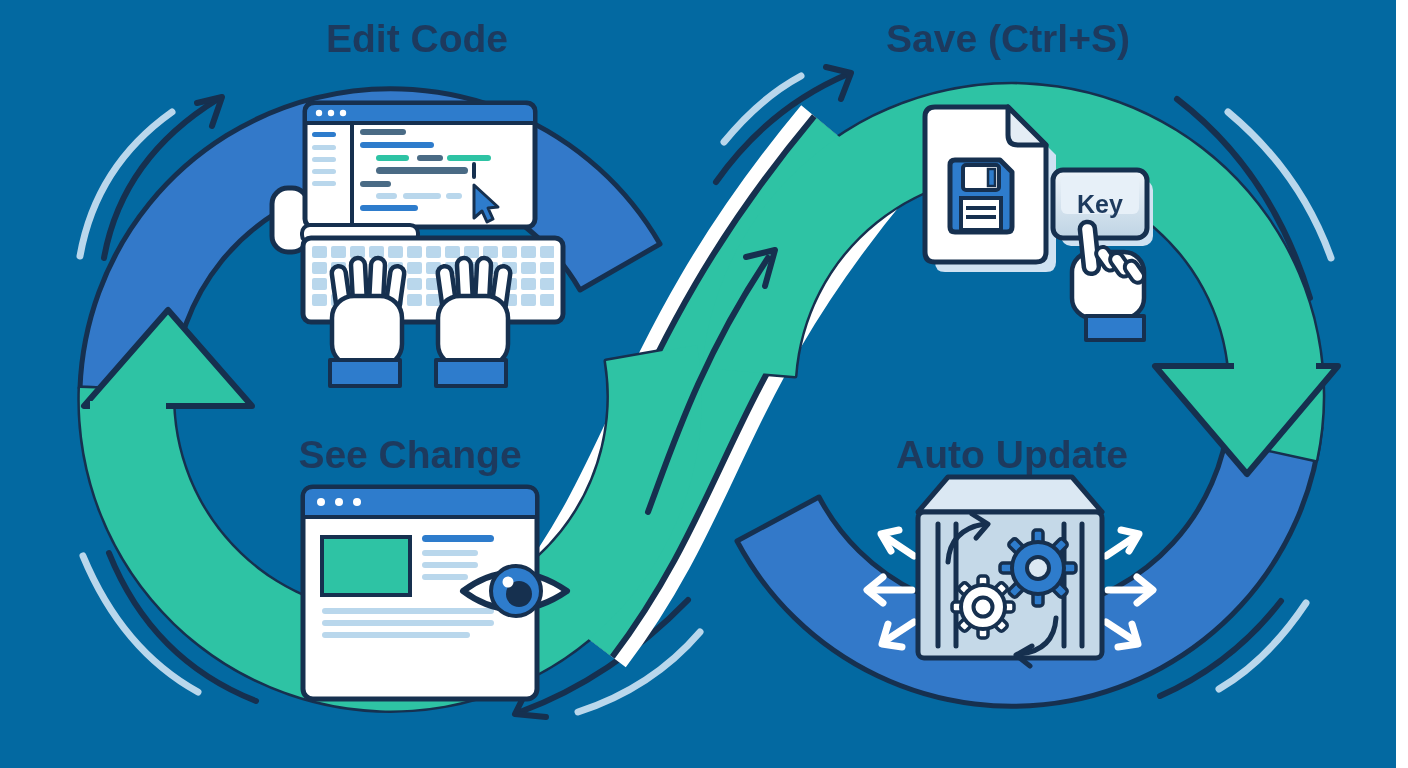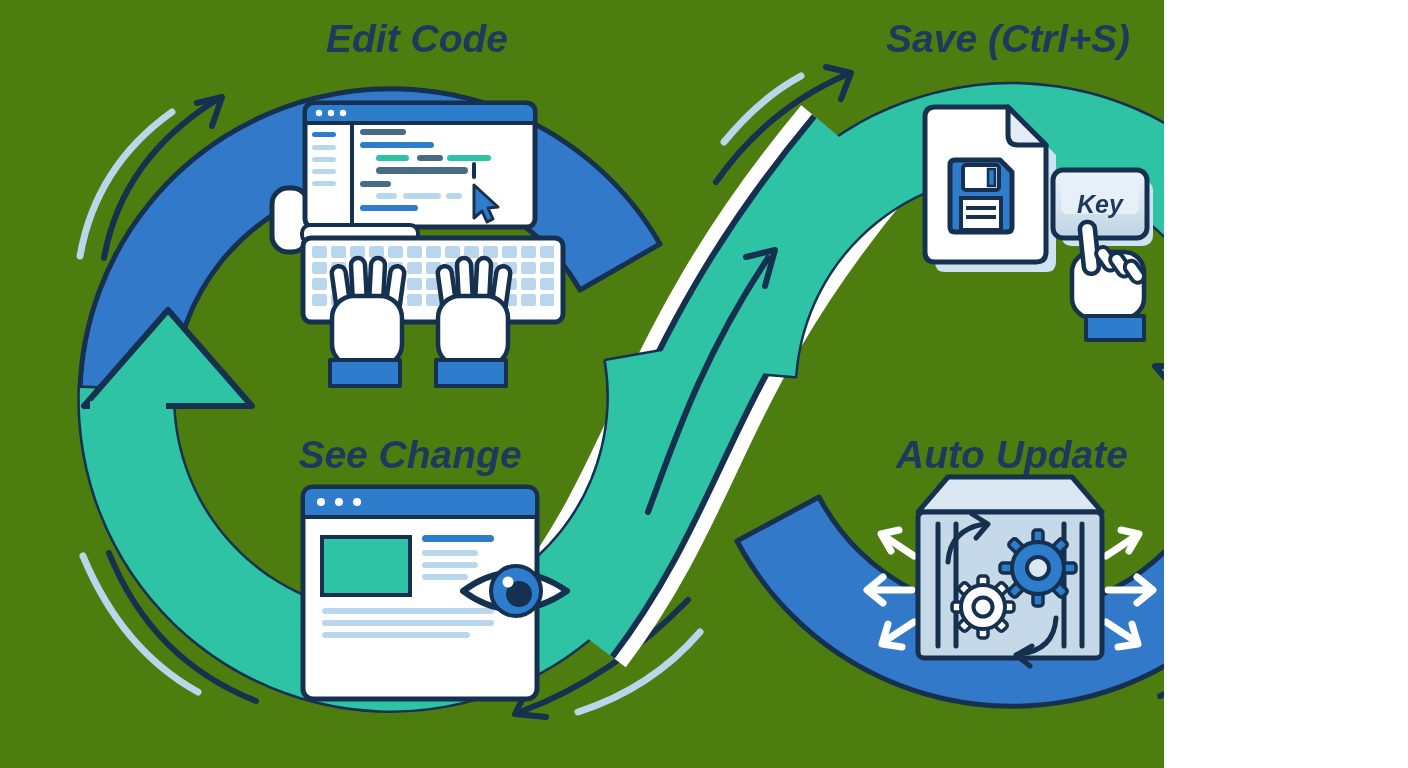--- a/index.html
+++ b/index.html
@@ -1,16 +1,16 @@
 <!DOCTYPE html>
 <html style="--blue: #3379c9; --teal: #2ec3a4; --navy: #16304f; --text-navy: #1d3a5e; --mid-blue: #2e7ccc; --light-blue: #b9d7ec; --slate: #4a6b85; --pale-panel: #c5d9e8; --pale-lid: #dbe8f3; --pale-shadow: #cfe2f2;"><head>
 <meta charset="utf-8">
 <style>
   html,body{margin:0;padding:0;background:#ffffff;}
-  .stage{width:1164px;height:768px;position:relative;background:#4d7c0f;overflow:hidden;font-style:italic;}
+  .stage{width:1396px;height:768px;position:relative;background:#0369a1;overflow:hidden;}
   svg{display:block;}
   .step-label{font-family:"Liberation Sans",sans-serif;font-weight:bold;font-size:39px;fill:var(--text-navy);text-anchor:middle;}
   .key-label{font-family:"Liberation Sans",sans-serif;font-weight:bold;font-size:25px;fill:var(--text-navy);text-anchor:middle;}
   .s-navy{stroke:var(--navy);}
   .s-white{stroke:#ffffff;}
   .s-light{stroke:var(--light-blue);}
   .no-fill{fill:none;}
   .fill-blue{fill:var(--blue);}
   .fill-teal{fill:var(--teal);}
   .fill-mid{fill:var(--mid-blue);}

